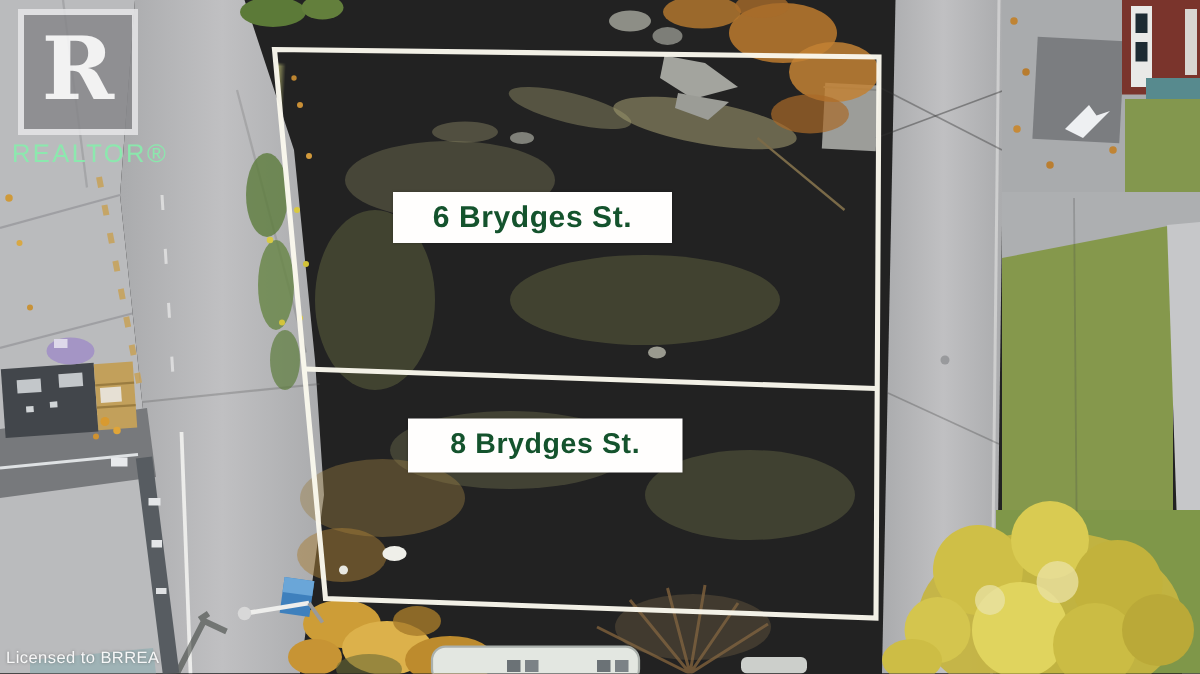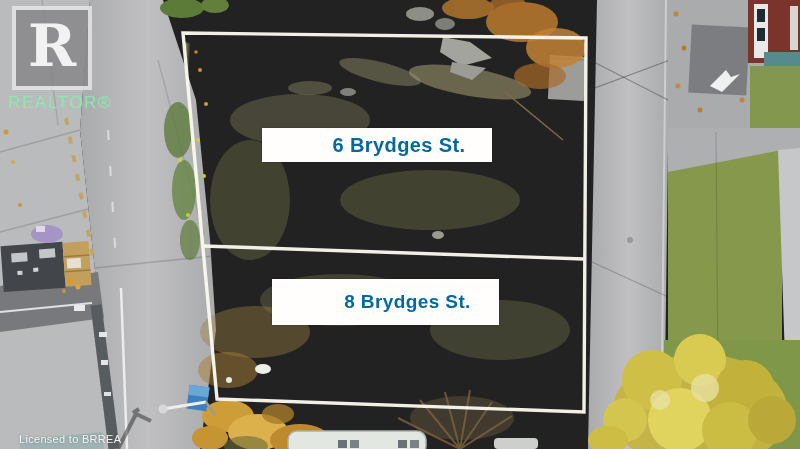--- a/index.html
+++ b/index.html
@@ -4,45 +4,45 @@
 <style>
   html,body{margin:0;padding:0;background:#222;}
   .stage{
     position:relative;width:800px;height:449px;overflow:hidden;
     font-family:"Liberation Sans", sans-serif;
   }
   .stage svg{position:absolute;left:0;top:0;}
   
   .lot-label{
     position:absolute;display:flex;align-items:center;justify-content:center;
-    background:#fffefd;color:#0369a1;font-weight:bold;
-    font-size:20px;letter-spacing:.4px;box-shadow:0 0 2px rgba(0,0,0,.25);padding-left:44px;
+    background:#fffefd;color:#14532d;font-weight:bold;
+    font-size:20px;letter-spacing:.4px;box-shadow:0 0 2px rgba(0,0,0,.25);
   }
   #label-6{left:262px;top:128px;width:186px;height:34px;}
-  #label-8{left:272px;top:279px;width:183px;height:46px;font-size:19px;}
+  #label-8{left:272px;top:279px;width:183px;height:36px;font-size:19px;}
   
   .watermark{position:absolute;left:8px;top:6px;opacity:.88;}
   .wm-logo{
     width:72px;height:76px;margin-left:4px;
     background:rgba(133,133,137,.92);
     border:4px solid rgba(244,244,246,.85);
     display:flex;align-items:center;justify-content:center;
   }
   .wm-r{
     font-family:"DejaVu Serif", serif;font-weight:bold;
     font-size:58px;line-height:1;color:#fafafa;transform:translateY(-2px);
   }
   .wm-brand{
     margin-top:3px;color:#86efac;font-size:17px;font-weight:500;
     letter-spacing:1.6px;white-space:nowrap;
   }
   
   .license{
     position:absolute;left:4px;top:433px;color:rgba(255,255,255,.92);
-    font-size:11px;letter-spacing:.3px;text-shadow:0 0 2px rgba(80,80,80,.6);margin-left:15px;
+    font-size:11px;letter-spacing:.3px;text-shadow:0 0 2px rgba(80,80,80,.6);
   }
 </style>
 </head>
 <body>
 
 <div class="stage">
 
 <svg width="800" height="449" viewBox="0 0 800 449">
   <defs>
     <pattern id="lotTex" width="7" height="30" patternTransform="rotate(3)">

